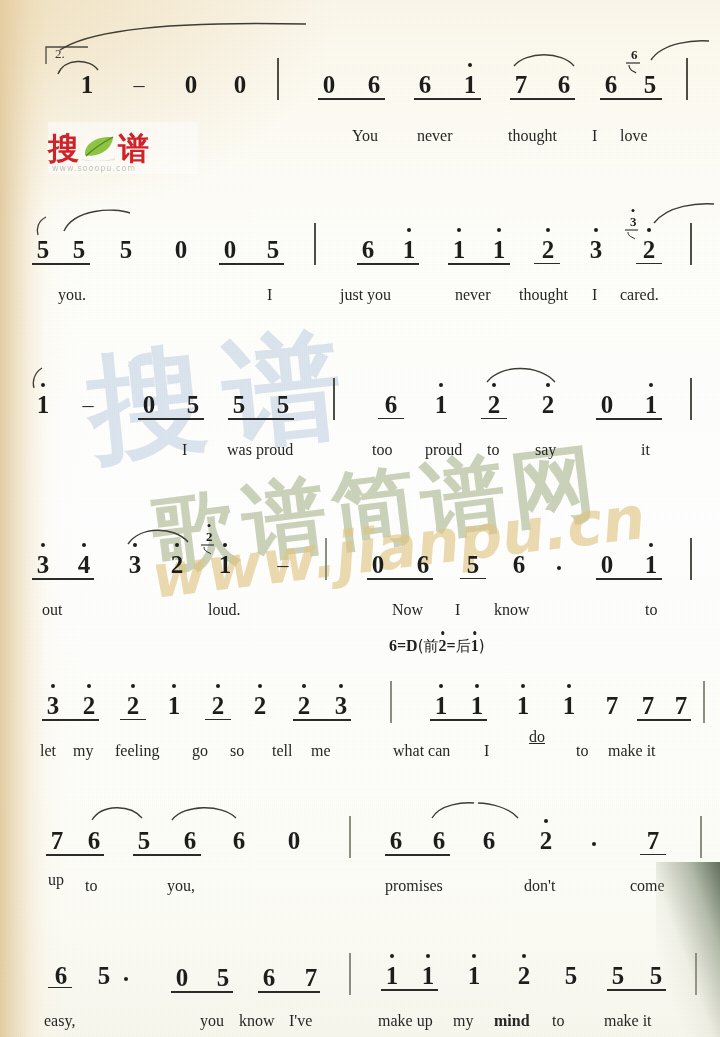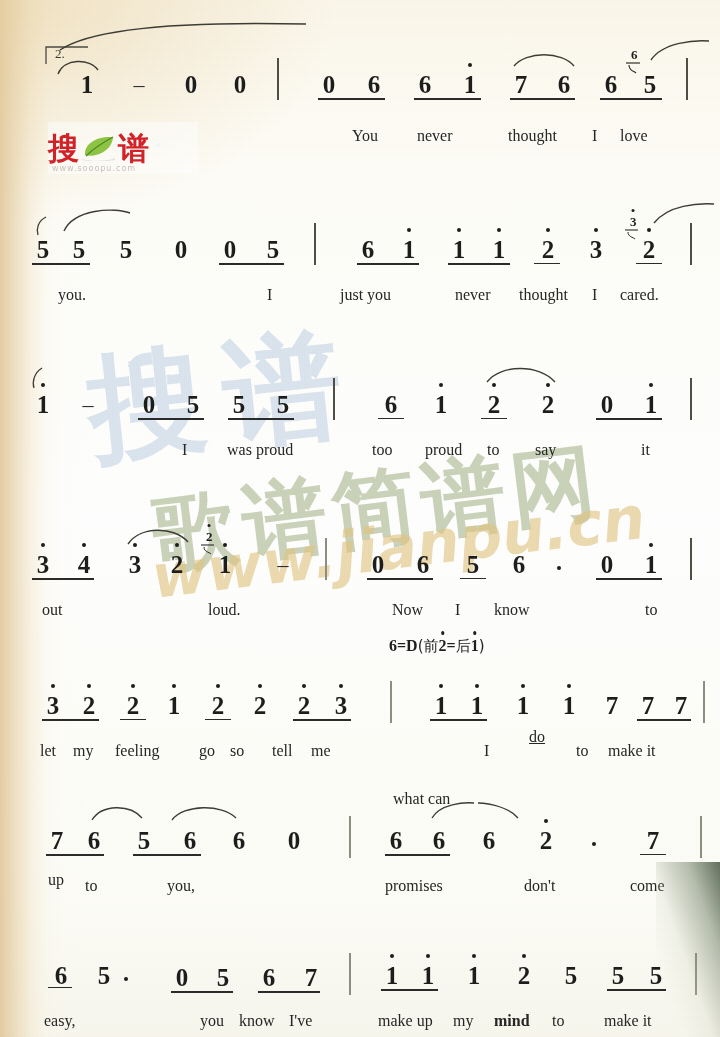--- a/index.html
+++ b/index.html
@@ -523,25 +523,25 @@
     </div>
     <div class="note" style="left:601px;top:28px;">7</div>
     <div class="note" style="left:637px;top:28px;">7</div>
     <div class="note" style="left:670px;top:28px;">7</div>
     <div class="beam" style="left:637px;top:54px;width:54px;"></div>
     <div class="bar light" style="left:703px;top:16px;height:42px;"></div>
 
     <div class="lyric" style="left:40px;top:78px;">let</div>
     <div class="lyric" style="left:73px;top:78px;">my</div>
     <div class="lyric" style="left:115px;top:78px;">feeling</div>
-    <div class="lyric" style="left:192px;top:78px;margin-left:7px;">go</div>
+    <div class="lyric" style="left:192px;top:78px;">go</div>
     <div class="lyric" style="left:230px;top:78px;">so</div>
     <div class="lyric" style="left:272px;top:78px;">tell</div>
     <div class="lyric" style="left:311px;top:78px;">me</div>
-    <div class="lyric" style="left:393px;top:78px;margin-top:48px;">what can</div>
+    <div class="lyric" style="left:393px;top:78px;">what can</div>
     <div class="lyric" style="left:484px;top:78px;">I</div>
     <div class="lyric" style="left:529px;top:64px;text-decoration:underline;">do</div>
     <div class="lyric" style="left:576px;top:78px;">to</div>
     <div class="lyric" style="left:608px;top:78px;">make it</div>
   </div>
 
   <div class="system" style="top:800px;height:120px;">
     <div class="slur" style="left:90px;top:2px;">
       <svg width="54" height="20" viewBox="0 0 54 20">
           <path d="M2 18 C12 2 40 2 52 16" stroke="#3c3c34" stroke-width="1.3" fill="none"></path>

